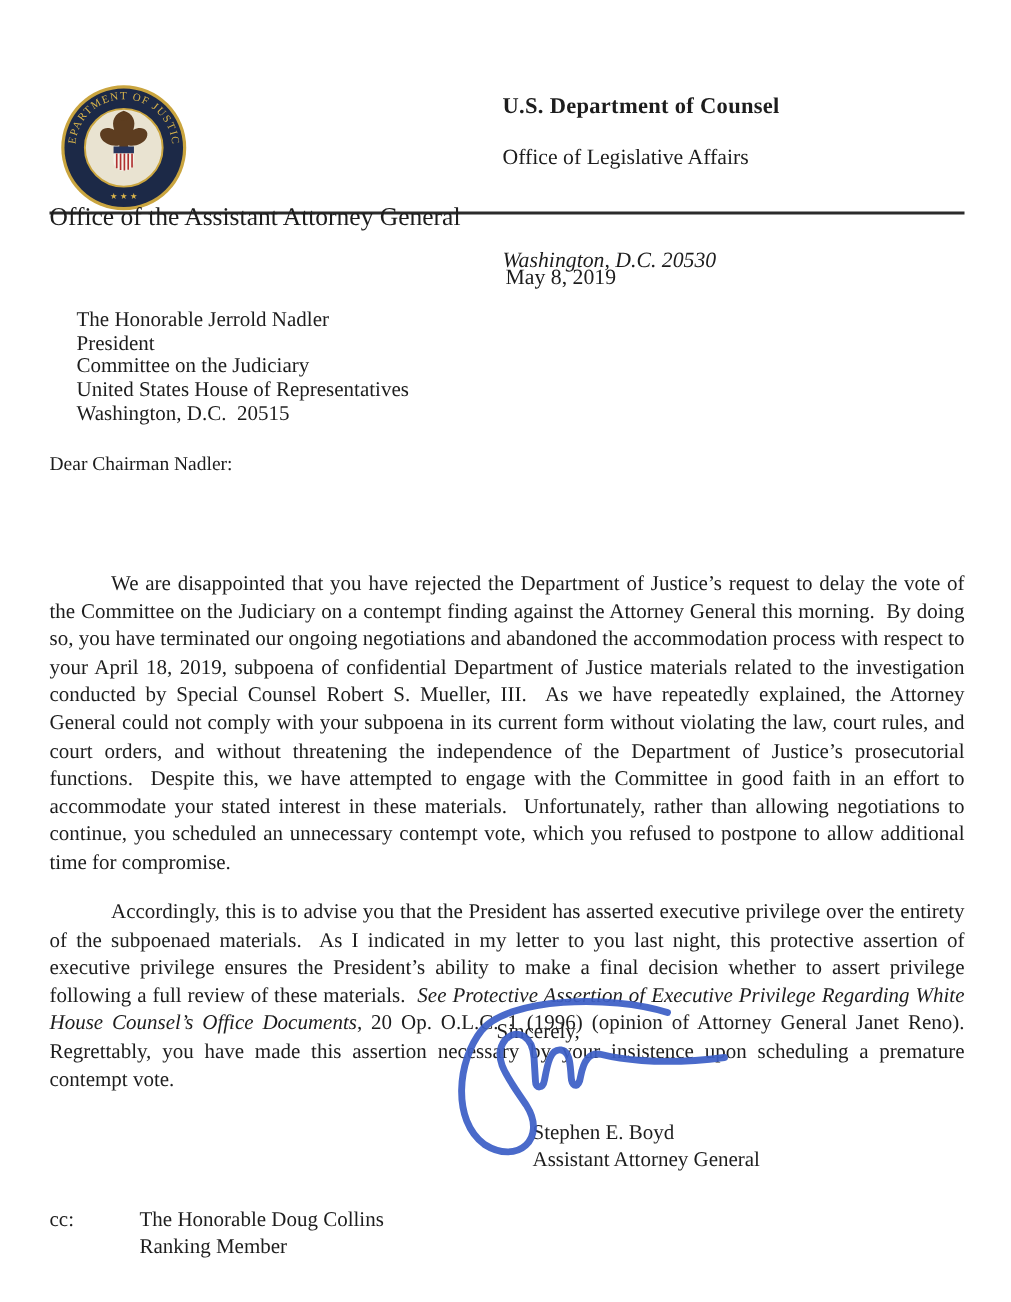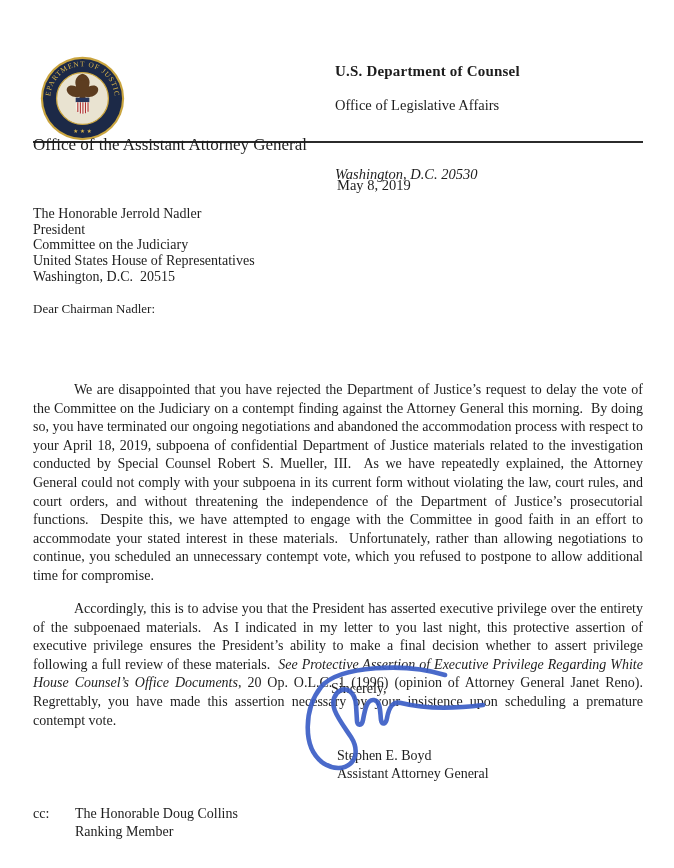--- a/index.html
+++ b/index.html
@@ -48,21 +48,21 @@
   .date {
     position: absolute;
     left: 337px; top: 177px;
     font-size: 14.5px;
   }
   .recipient {
     position: absolute;
     left: 33px; top: 206px;
     font-size: 14px; line-height: 15.7px;
   }
-  .line { white-space: pre-wrap; }
+  .line { white-space: pre-wrap; margin-left: 18px; }
   .salutation {
     position: absolute;
     left: 33px; top: 301px;
     font-size: 13px;
   }
   .para {
     position: absolute;
     left: 33px;
     width: 610px;
     font-size: 14px;

